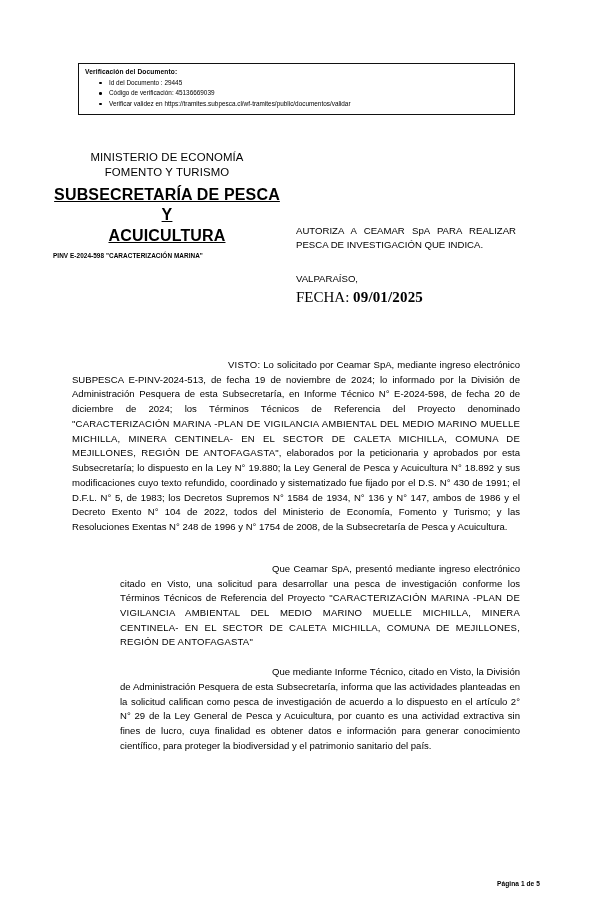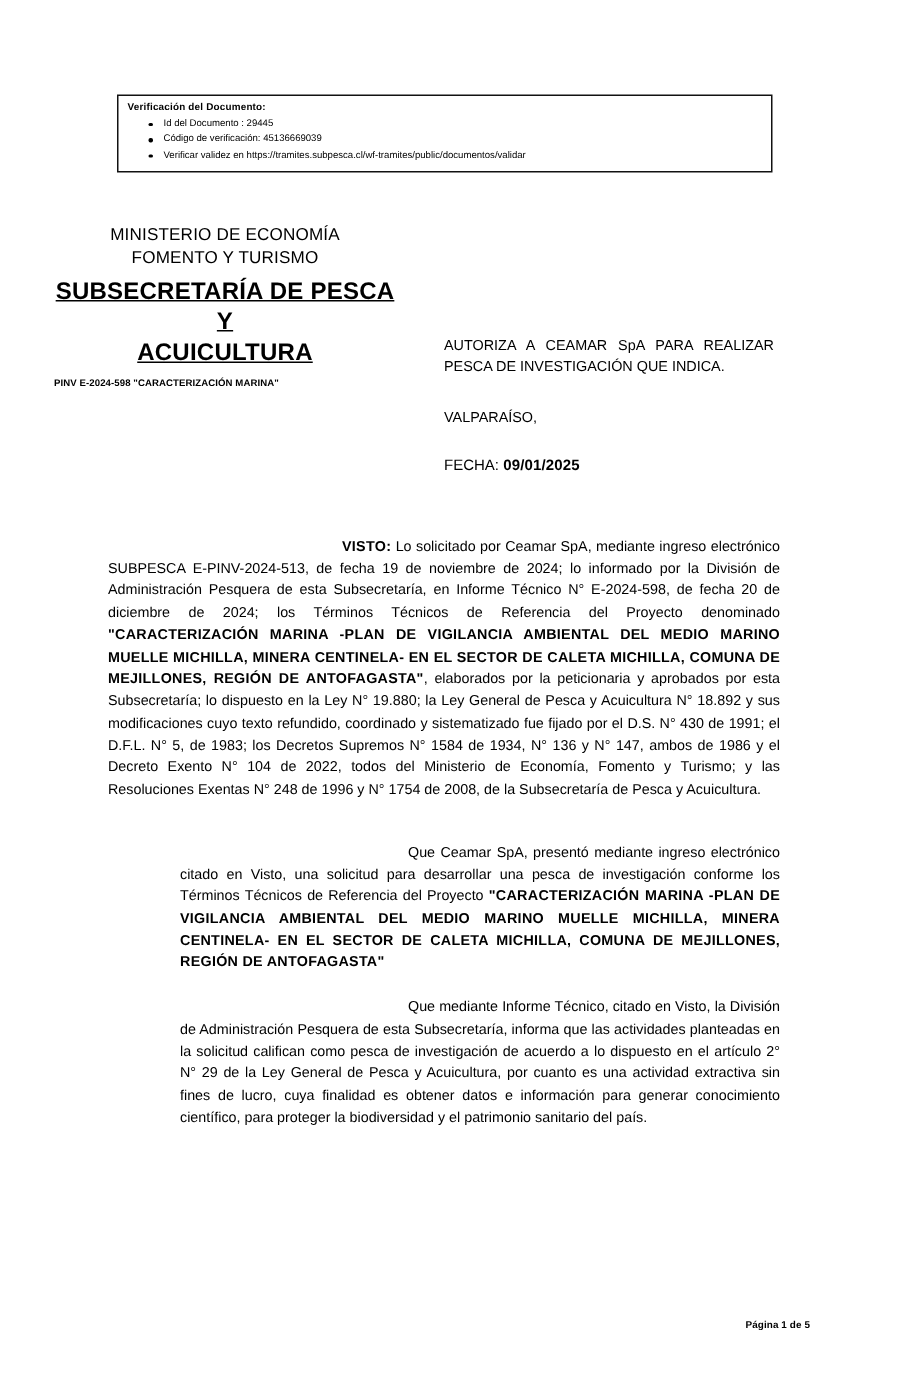--- a/index.html
+++ b/index.html
@@ -52,21 +52,21 @@
     top: 4px;
     width: 2.6px;
     height: 2.6px;
     background: #000;
     border-radius: 50%;
   }
 
   
   .letterhead {
     position: absolute;
-    left: 34px;
+    left: 51px;
     top: 150px;
     width: 232px;
     text-align: center;
   }
   .lh-line1 {
     font-size: 11.4px;
     line-height: 1.30;
     letter-spacing: 0.01em;
     white-space: nowrap;
   }
@@ -107,43 +107,43 @@
     font-size: 9.6px;
     line-height: 1.5;
   }
   .resnum {
     margin-top: 17px;
     font-size: 9.6px;
     line-height: 1.5;
   }
   .resnum b, .fecha b { font-weight: bold; letter-spacing: 0.01em; }
   .fecha {
-    margin-top: 17px;
-    font-size: 10px;
+    font-size: 15px;
     line-height: 1.5;
+    font-family: Liberation Serif, serif;
   }
 
   
   .body-wrap {
     position: absolute;
     left: 72px;
     top: 358px;
     width: 448px;
   }
   .para {
     font-size: 9.55px;
     line-height: 1.545;
     text-align: justify;
     text-align-last: left;
     margin: 0 0 0 0;
     hyphens: none;
   }
   .para.indent { text-indent: 156px; }
   .para.indent2 { text-indent: 152px; margin-left: 48px; }
-  .para b { font-weight: bold; letter-spacing: 0.02em; }
+  .para b { font-weight: normal; letter-spacing: 0.02em; }
   .gap-sm { height: 12px; }
   .gap-md { height: 15px; }
 
   .considerando {
     font-size: 9.6px;
     font-weight: bold;
     letter-spacing: 0.155em;
     text-align: center;
     padding-left: 86px;
     margin: 0;

